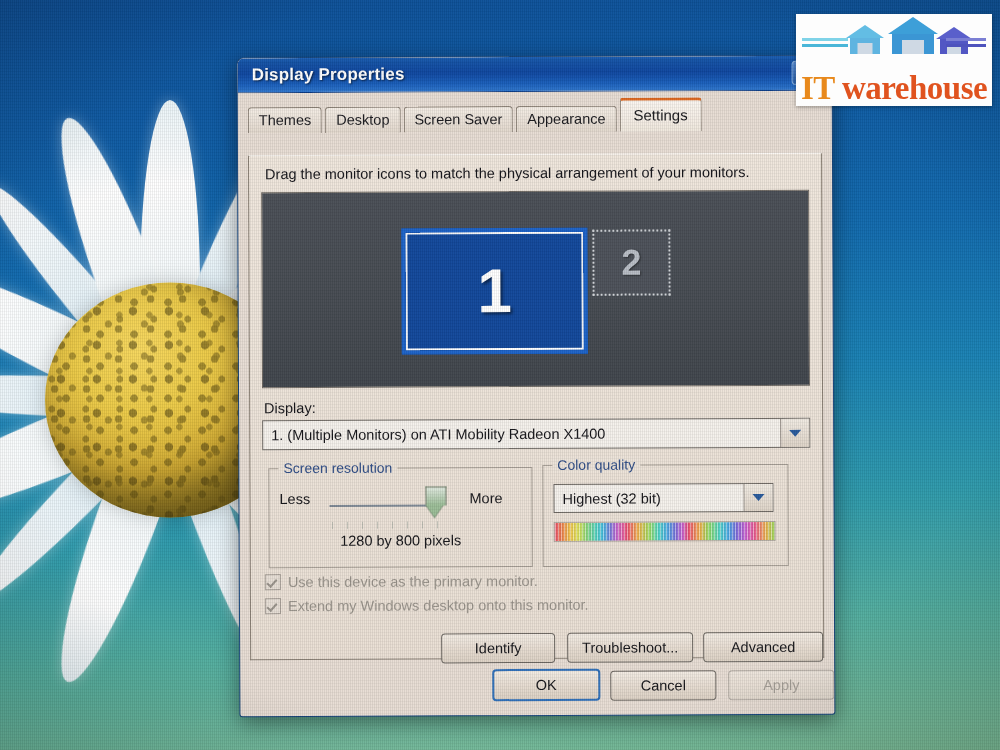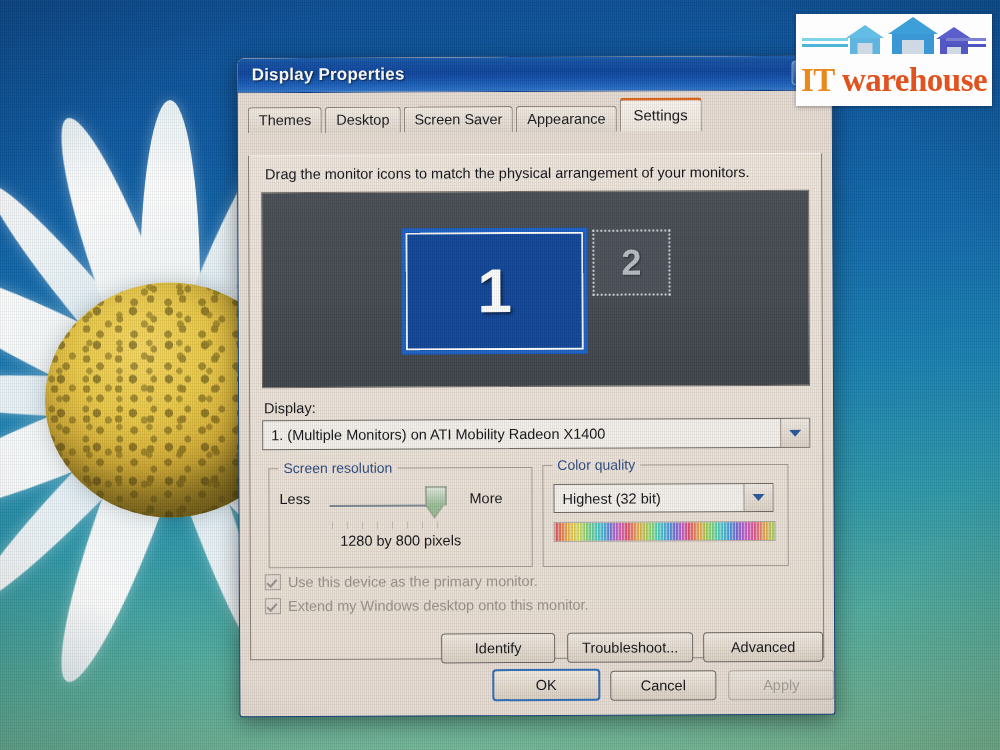--- a/index.html
+++ b/index.html
@@ -79,21 +79,21 @@
     overflow:hidden;
   }
   #logoArt{position:relative;width:100%;height:46px;}
   .hline{position:absolute;height:3px;}
   .house{position:absolute;bottom:6px;}
   .house .roof{width:0;height:0;border-style:solid;margin:0 auto;}
   .house .body{position:relative;}
   .house .door{position:absolute;left:50%;transform:translateX(-50%);bottom:0;background:#cfd9e4;}
   #logoText{
     text-align:center;font-family:"Liberation Serif", serif;font-weight:bold;
-    font-size:33px;line-height:40px;letter-spacing:-.5px;white-space:nowrap;
+    font-size:33px;line-height:40px;letter-spacing:-.5px;white-space:nowrap;margin-top:8px;
   }
   #logoText .it{color:#e8891c;}
   #logoText .wh{color:#e0531f;}
 
   
   #dialog{
     position:absolute;left:238px;top:56px;width:594px;height:658px;z-index:40;
     border-radius:7px 7px 3px 3px;
     background:#e7ddd4;
     box-shadow:0 6px 22px rgba(0,0,0,.45);

